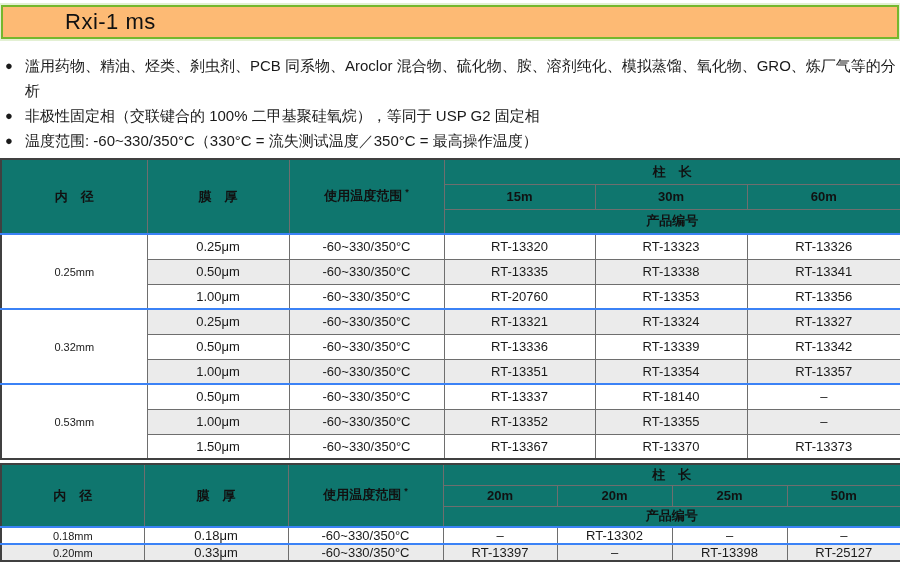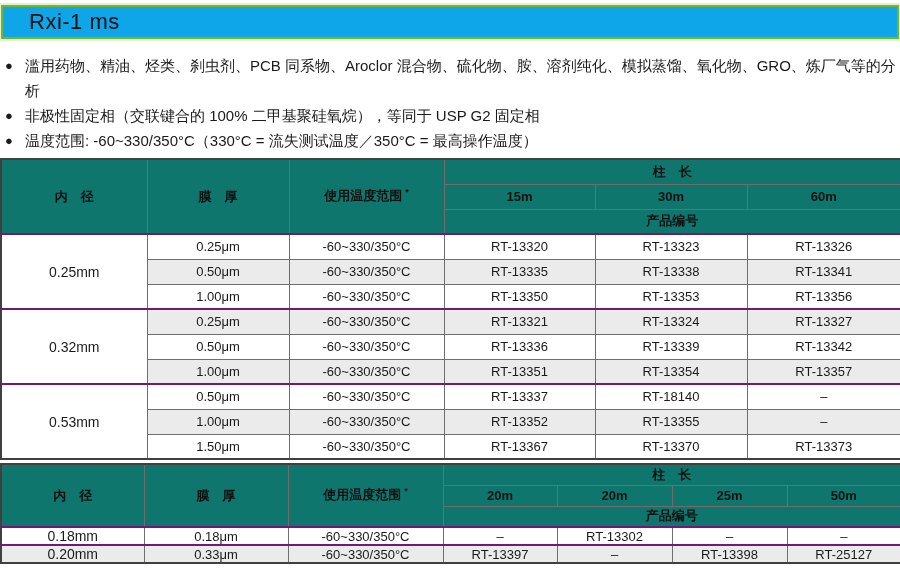--- a/index.html
+++ b/index.html
@@ -3,21 +3,22 @@
 <meta charset="utf-8">
 <style>
   html,body{margin:0;padding:0;}
   body{
     width:900px;height:582px;overflow:hidden;background:#ffffff;
     font-family:"Liberation Sans","DejaVu Sans",sans-serif;color:#1a1a1a;
   }
   .title-box{
     margin:5px 1px 14px 1px;height:30px;line-height:30px;
     border:2px solid #74b72d;box-shadow:0 0 0 2px #e3f0d3;
-    background:#0ea5e9;
+    background:#fdba74;
+    padding-left:36px;
   }
   .title-box .title-text{
     padding-left:26px;font-size:22px;letter-spacing:0.5px;color:#111;
   }
   .bullets{margin:13px 0 0 5px;}
   .bullet{display:flex;font-size:15px;line-height:25px;}
   .bullet .marker{width:20px;flex:0 0 20px;font-size:13px;}
   .bullet .blabel{white-space:nowrap;margin-right:6px;}
   .bullet .btext{flex:1;margin-right:2px;}
   table{
@@ -31,23 +32,23 @@
     padding:0;overflow:hidden;white-space:nowrap;
   }
   thead th{background:#0f766e;font-weight:bold;color:#111;}
   thead sup{font-size:9px;margin-left:3px;}
   .t1 thead tr{height:25px;}
   .t1 tbody tr{height:25px;}
   .t2 thead tr{height:21px;}
   .t2 tbody tr{height:14px;}
   td.shade{background:#ebebeb;}
   td{background:#ffffff;}
-  tr.group-start td{border-top:2px solid #701a75;}
+  tr.group-start td{border-top:2px solid #3b82f6;}
   tbody td{font-size:13px;}
-  td.id-cell{font-size:14px;}
+  td.id-cell{font-size:11px;}
 </style>
 </head>
 <body>
 
 <div class="title-box">
   <span class="title-text">Rxi-1 ms</span>
 </div>
 
 <div class="bullets">
   <div class="bullet">
@@ -101,21 +102,21 @@
       <tr>
         <td class="cell shade">0.50μm</td>
         <td class="cell shade">-60~330/350°C</td>
         <td class="cell shade">RT-13335</td>
         <td class="cell shade">RT-13338</td>
         <td class="cell shade">RT-13341</td>
       </tr>
       <tr>
         <td class="cell">1.00μm</td>
         <td class="cell">-60~330/350°C</td>
-        <td class="cell">RT-13350</td>
+        <td class="cell">RT-20760</td>
         <td class="cell">RT-13353</td>
         <td class="cell">RT-13356</td>
       </tr>
       <tr class="group-start">
         <td rowspan="3" class="id-cell">0.32mm</td>
         <td class="cell shade">0.25μm</td>
         <td class="cell shade">-60~330/350°C</td>
         <td class="cell shade">RT-13321</td>
         <td class="cell shade">RT-13324</td>
         <td class="cell shade">RT-13327</td>

